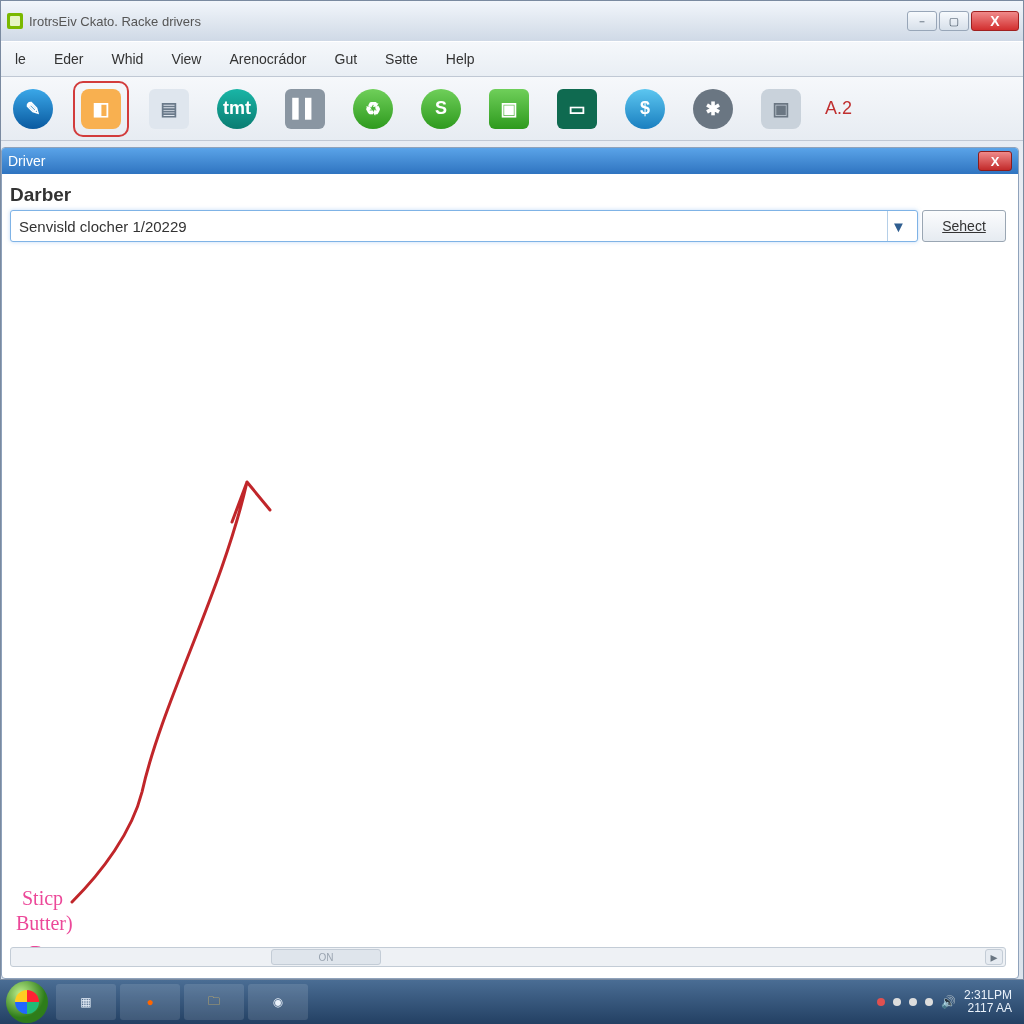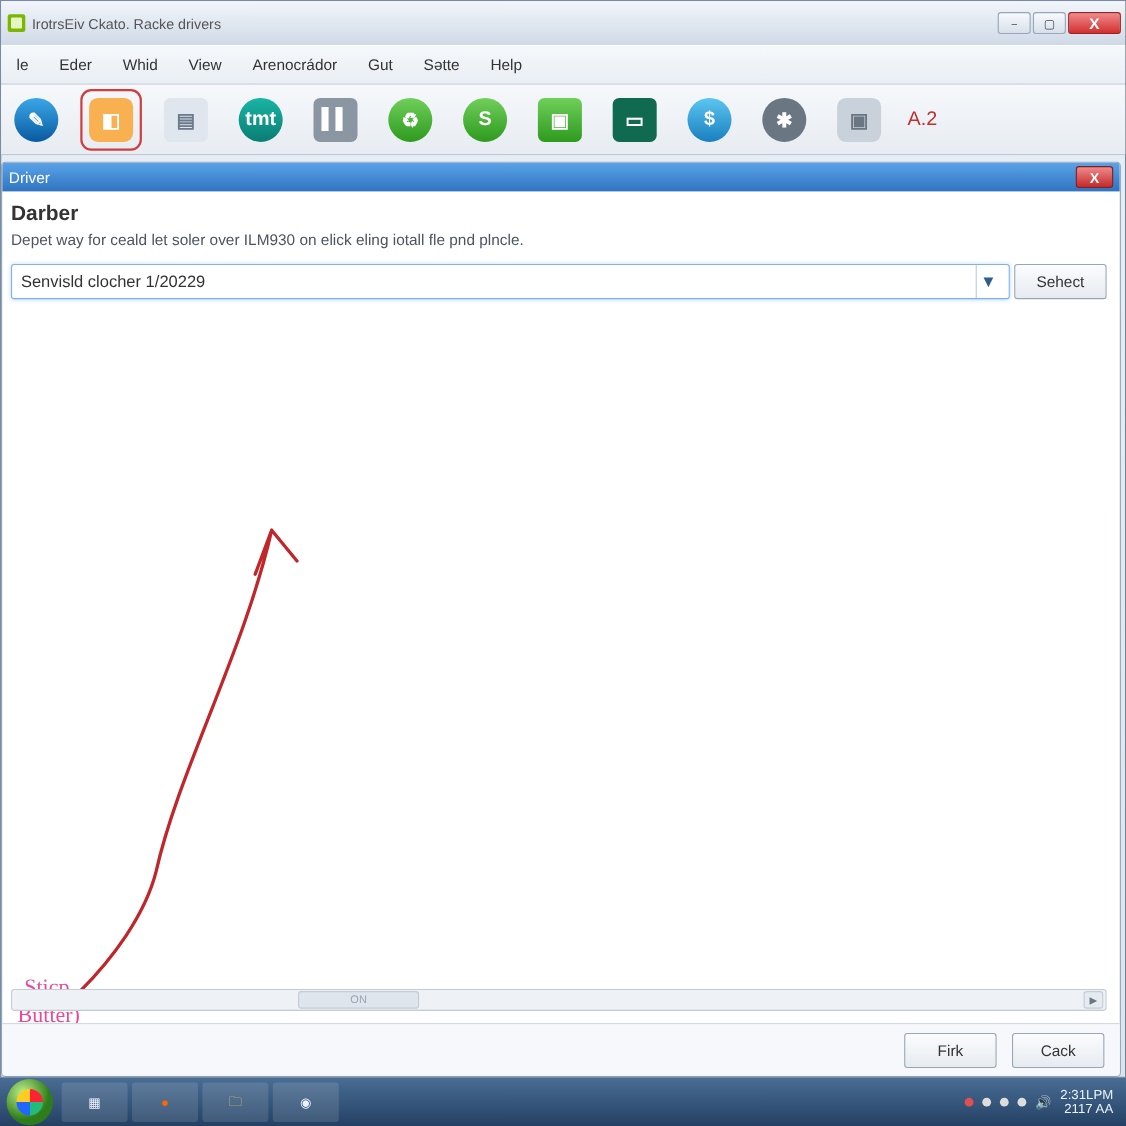--- a/index.html
+++ b/index.html
@@ -74,21 +74,21 @@
     display:flex; align-items:center; padding:0 8px; font-size:15px; color:#333;
     box-shadow: 0 0 4px rgba(80,150,230,.35);
   }
   .combo .arrow {
     margin-left:auto; width:22px; height:100%; border-left:1px solid #b5cfe8;
     display:flex; align-items:center; justify-content:center; color:#2f5e90;
   }
   .btn {
     min-width:84px; height:32px; border:1px solid #9aa6b3; border-radius:3px;
     background: linear-gradient(#fbfcfd,#e6ebf1); display:flex; align-items:center; justify-content:center;
-    font-size:14px; color:#333; padding:0 18px;
+    font-size:14px; color:#333; padding:0 18px;text-decoration:underline;
   }
 
   
   .anno { position:absolute; left:20px; top:298px; width:260px; height:540px; pointer-events:none; }
   .anno svg { width:100%; height:100%; overflow:visible; }
   .anno-text { position:absolute; font-family: "Comic Sans MS", cursive; color:#ec4899; font-size:20px; line-height:1.1; }
 
   
   .hscroll {
     height:20px; border:1px solid #c3ccd6; border-radius:3px; background:#eef1f5; margin:auto 0 5px 0;
@@ -186,21 +186,20 @@
   </div>
 
   <div class="inner-dialog">
     <div class="inner-title">
       <span>Driver</span>
       <span class="close2">X</span>
     </div>
 
     <div class="body">
       <div class="h">Darber</div>
-      <div class="p1">Depet way for ceald let soler over ILM930 on elick eling iotall fle pnd plncle.</div>
 
       <div class="combo-row">
         <div class="combo">
           <span>Senvisld clocher 1/20229</span>
           <span class="arrow">▼</span>
         </div>
         <div class="btn">Sehect</div>
       </div>
 
       <div class="anno">
@@ -212,24 +211,20 @@
         <span class="anno-text" style="left:-6px;top:440px">Butter)</span>
         <span class="anno-text" style="left:8px;top:470px">Dreps</span>
       </div>
 
       <div class="hscroll">
         <div class="thumb">ON</div>
         <div class="rarrow">▸</div>
       </div>
     </div>
 
-    <div class="footer-buttons">
-      <div class="btn">Firk</div>
-      <div class="btn">Cack</div>
-    </div>
   </div>
 </div>
 
 <div class="taskbar">
   <div class="start"></div>
   <div class="tbtn">▦</div>
   <div class="tbtn" style="color:#f60">●</div>
   <div class="tbtn" style="color:#f3c759">🗀</div>
   <div class="tbtn">◉</div>
   <div class="tray">

